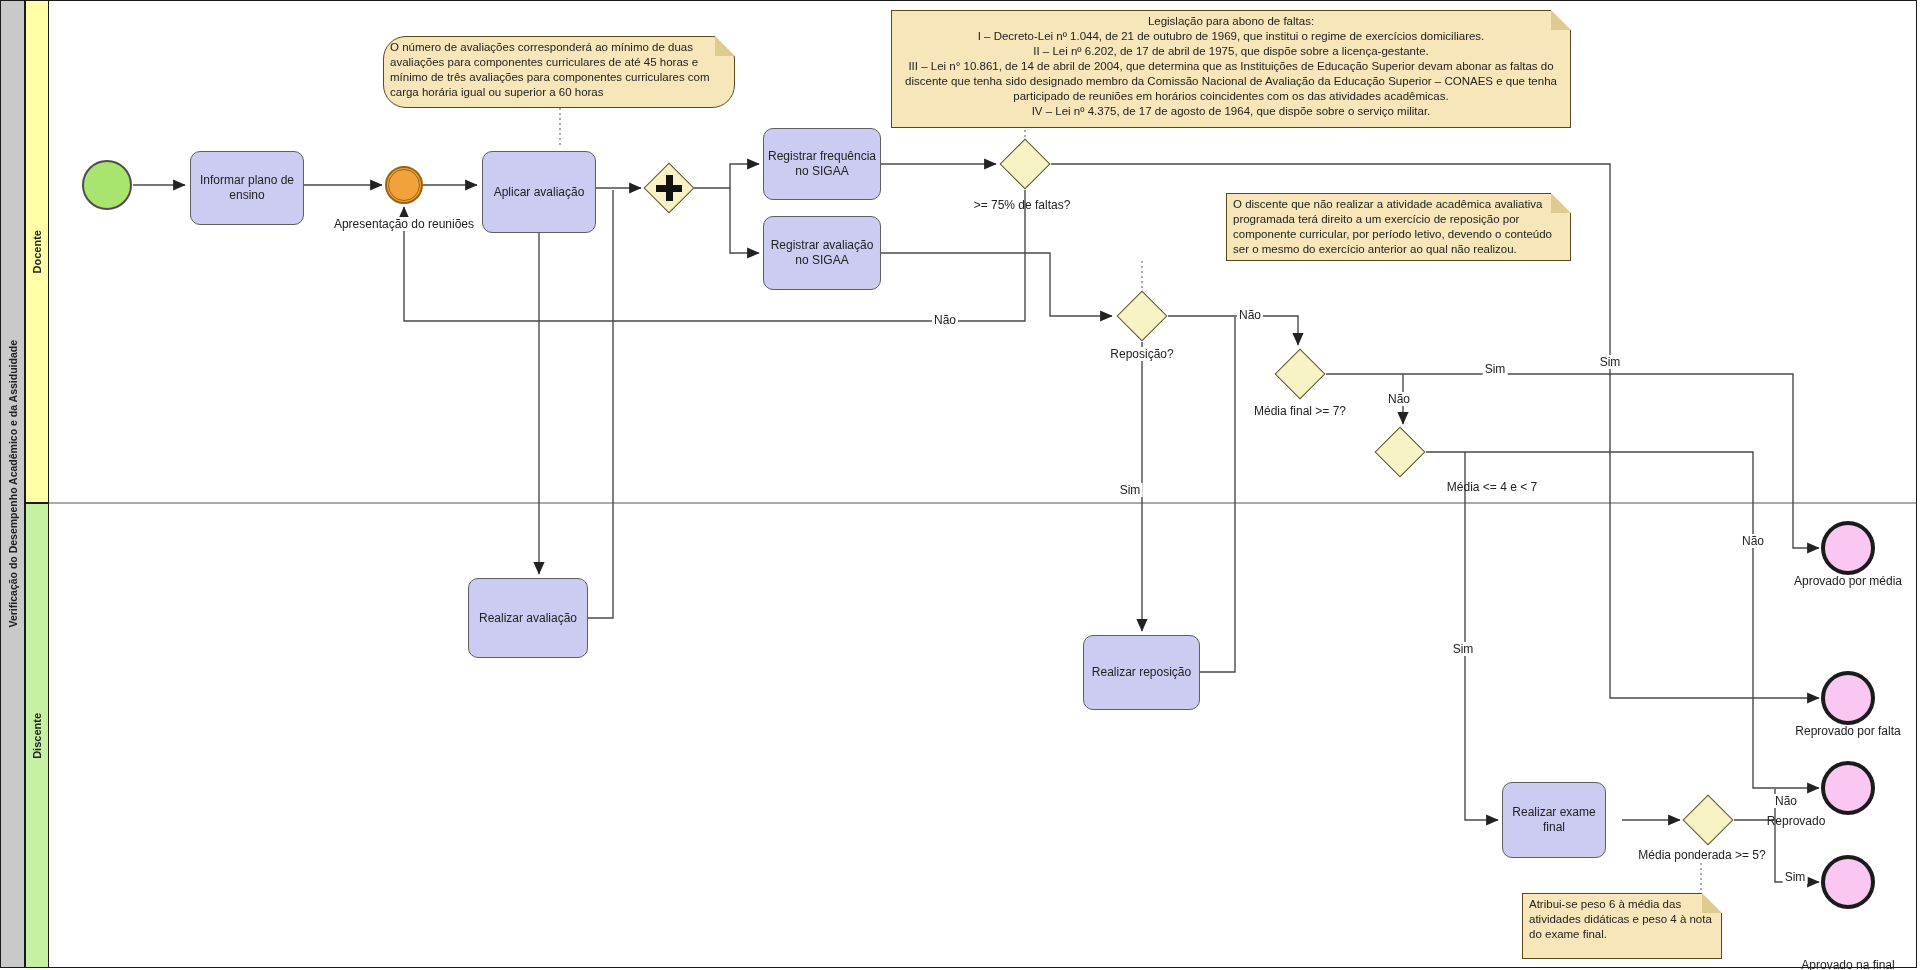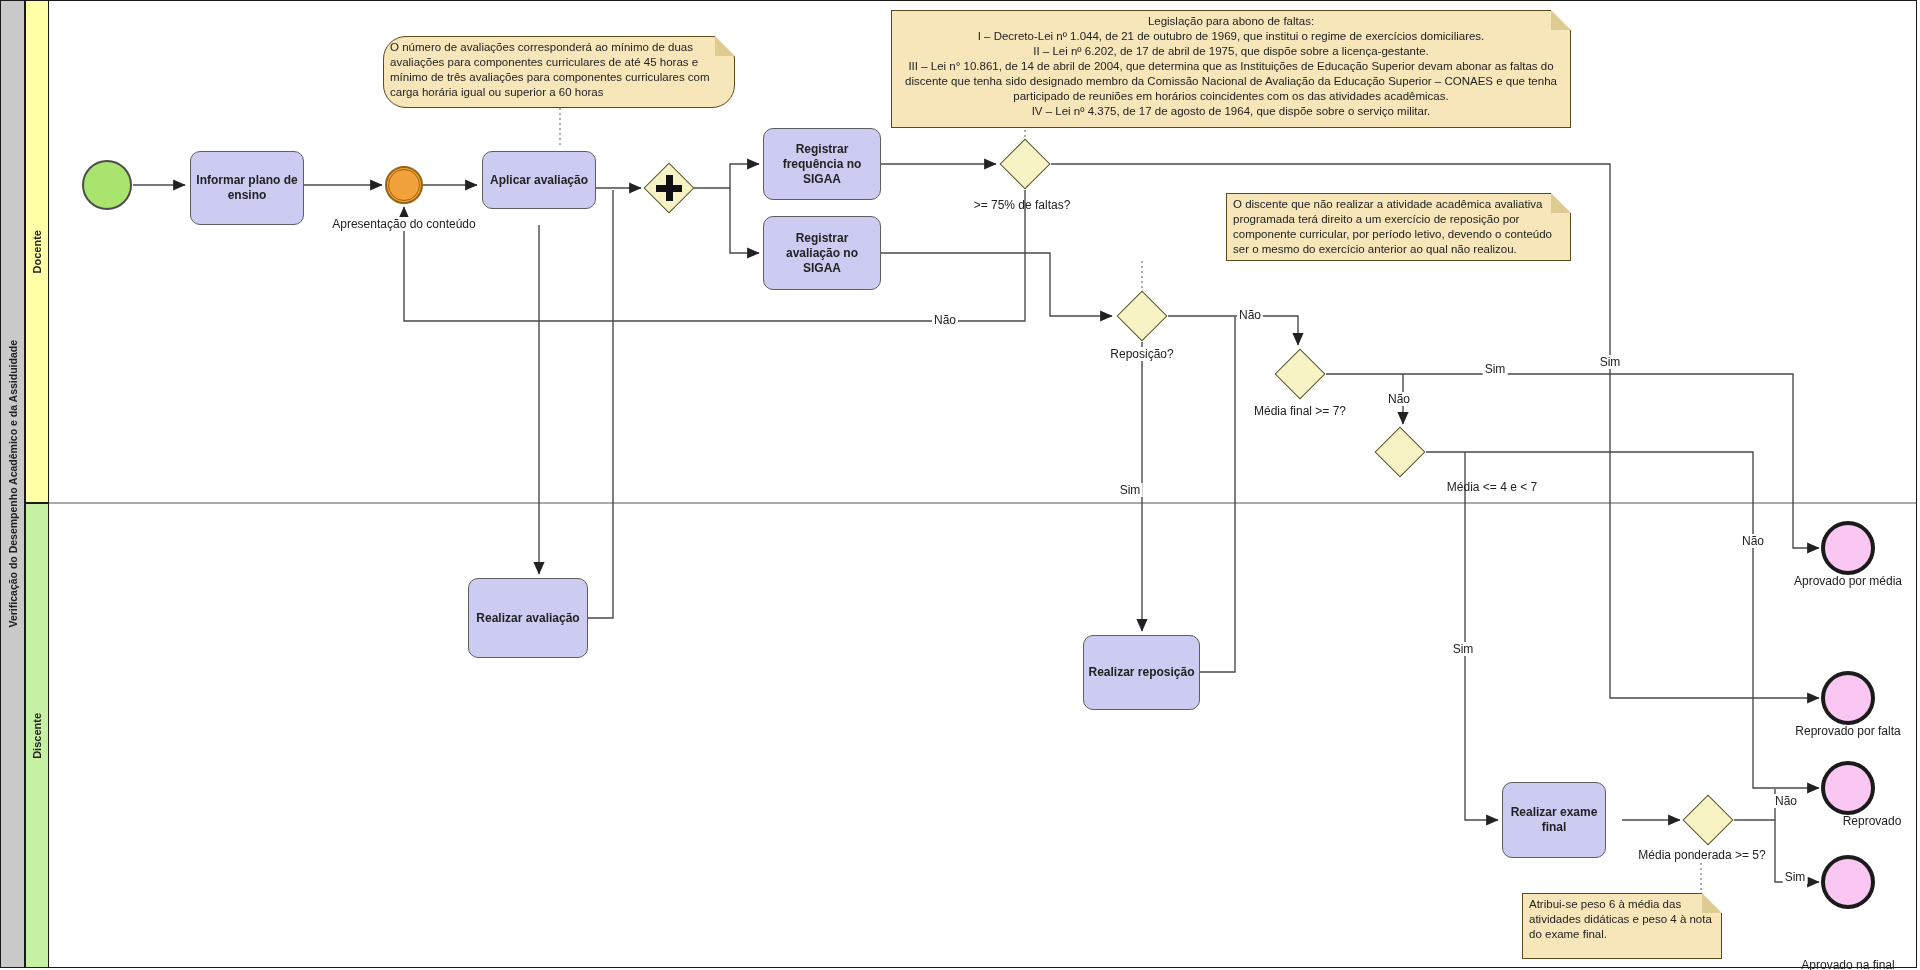--- a/index.html
+++ b/index.html
@@ -10,21 +10,21 @@
   .pool-header{position:absolute;left:0;top:0;width:25px;height:968px;background:#c9c9c9;
     border:1px solid #1a1a1a;box-sizing:border-box;display:flex;align-items:center;justify-content:center;}
   .lane-strip{position:absolute;left:25px;width:24px;border:1px solid #1a1a1a;box-sizing:border-box;
     display:flex;align-items:center;justify-content:center;}
   .vtext{writing-mode:vertical-rl;transform:rotate(180deg);font-weight:bold;white-space:nowrap;}
   .pool-header .vtext{font-size:10.5px;}
   .lane-strip .vtext{font-size:11px;}
   svg.flows{position:absolute;left:0;top:0;}
   .task{position:absolute;box-sizing:border-box;background:#ccccf2;border:1.5px solid #5f5f5f;
     border-radius:10px;display:flex;align-items:center;justify-content:center;text-align:center;
-    font-size:12px;line-height:1.25;padding:3px;font-weight:bold;}
+    font-size:12px;line-height:1.25;padding:3px;}
   .gw{position:absolute;width:36px;height:36px;background:#f7f3c4;border:1.5px solid #55552e;
     transform:rotate(45deg);box-sizing:border-box;}
   .plusbar{position:absolute;background:#111;}
   .evt-start{position:absolute;width:50px;height:50px;border-radius:50%;background:#a9e46e;
     border:2px solid #4d4d4d;box-sizing:border-box;}
   .evt-int{position:absolute;width:38px;height:38px;border-radius:50%;background:#f2a23b;
     border:2px solid #9a6210;box-sizing:border-box;}
   .evt-int-ring{position:absolute;left:1px;top:1px;right:1px;bottom:1px;border-radius:50%;
     border:1.5px solid #9a6210;}
   .evt-end{position:absolute;width:54px;height:54px;border-radius:50%;background:#f9c7f2;
@@ -104,21 +104,21 @@
   <div class="note" style="left:1226px;top:193px;width:345px;height:68px;">
     <span>O discente que não realizar a atividade acadêmica avaliativa programada terá direito a um exercício de reposição por componente curricular, por período letivo, devendo o conteúdo ser o mesmo do exercício anterior ao qual não realizou.</span>
   </div>
   <div class="note" style="left:1522px;top:893px;width:200px;height:66px;">
     <span>Atribui-se peso 6 à média das atividades didáticas e peso 4 à nota do exame final.</span>
   </div>
 
   <div class="task" style="left:190px;top:151px;width:114px;height:74px;">
     <span>Informar plano de ensino</span>
   </div>
-  <div class="task" style="left:482px;top:151px;width:114px;height:58px;">
+  <div class="task" style="left:482px;top:151px;width:114px;height:82px;">
     <span>Aplicar avaliação</span>
   </div>
   <div class="task" style="left:763px;top:128px;width:118px;height:72px;">
     <span>Registrar frequência no SIGAA</span>
   </div>
   <div class="task" style="left:763px;top:216px;width:118px;height:74px;">
     <span>Registrar avaliação no SIGAA</span>
   </div>
   <div class="task" style="left:468px;top:578px;width:120px;height:80px;">
     <span>Realizar avaliação</span>
@@ -127,28 +127,28 @@
     <span>Realizar reposição</span>
   </div>
   <div class="task" style="left:1502px;top:782px;width:104px;height:76px;">
     <span>Realizar exame final</span>
   </div>
 
   <div class="evt-start" style="left:82px;top:160px;"></div>
   <div class="evt-int" style="left:385px;top:166px;">
     <div class="evt-int-ring"></div>
   </div>
-  <div class="lbl edge-lbl" style="left:404px;top:224px;">Apresentação do conteúdo</div>
+  <div class="lbl edge-lbl" style="left:404px;top:224px;">Apresentação do reuniões</div>
 
   <div class="evt-end" style="left:1821px;top:521px;"></div>
   <div class="lbl" style="left:1848px;top:581px;">Aprovado por média</div>
   <div class="evt-end" style="left:1821px;top:671px;"></div>
   <div class="lbl" style="left:1848px;top:731px;">Reprovado por falta</div>
   <div class="evt-end" style="left:1821px;top:761px;"></div>
-  <div class="lbl" style="left:1872px;top:821px;">Reprovado</div>
+  <div class="lbl" style="left:1796px;top:821px;">Reprovado</div>
   <div class="evt-end" style="left:1821px;top:855px;"></div>
   <div class="lbl" style="left:1848px;top:965px;">Aprovado na final</div>
 
   <div class="gw" style="left:651px;top:170px;"></div>
   <div class="plusbar" style="left:656px;top:184.5px;width:26px;height:7px;"></div>
   <div class="plusbar" style="left:665.5px;top:175px;width:7px;height:26px;"></div>
 
   <div class="gw" style="left:1007px;top:146px;"></div>
   <div class="lbl" style="left:1022px;top:205px;">&gt;= 75% de faltas?</div>
 

